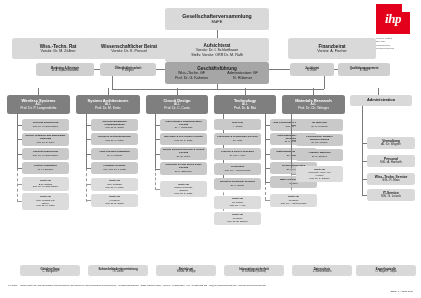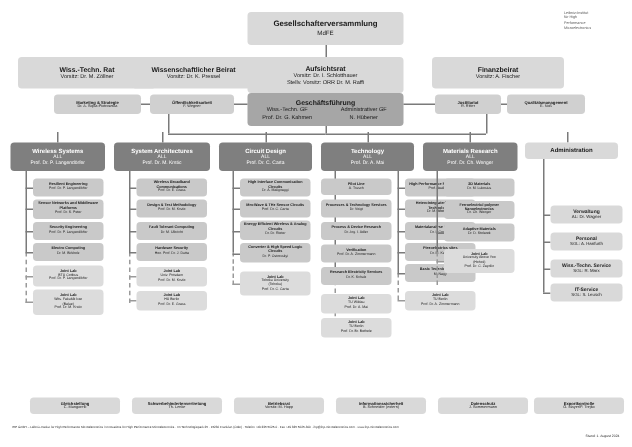--- a/index.html
+++ b/index.html
@@ -82,20 +82,24 @@
     position:absolute;right:8px;top:290px;
     font-size:2.3px;color:#2a2a2a;
   }
 </style>
 </head>
 <body>
 
 <div id="chart">
 
   <div id="logo">
+    <div class="mark">
+      <span>ihp</span>
+      <div class="notch"></div>
+    </div>
     <div class="sub">
       Leibniz-Institut<br>für High<br>Performance<br>Microelectronics
     </div>
   </div>
 
   <div class="box grey-l fs-xl" style="left:165px;top:8px;width:104px;height:22px;">
     <span class="t">Gesellschafterversammlung</span>
     <span class="s">MdFE</span>
   </div>
 

